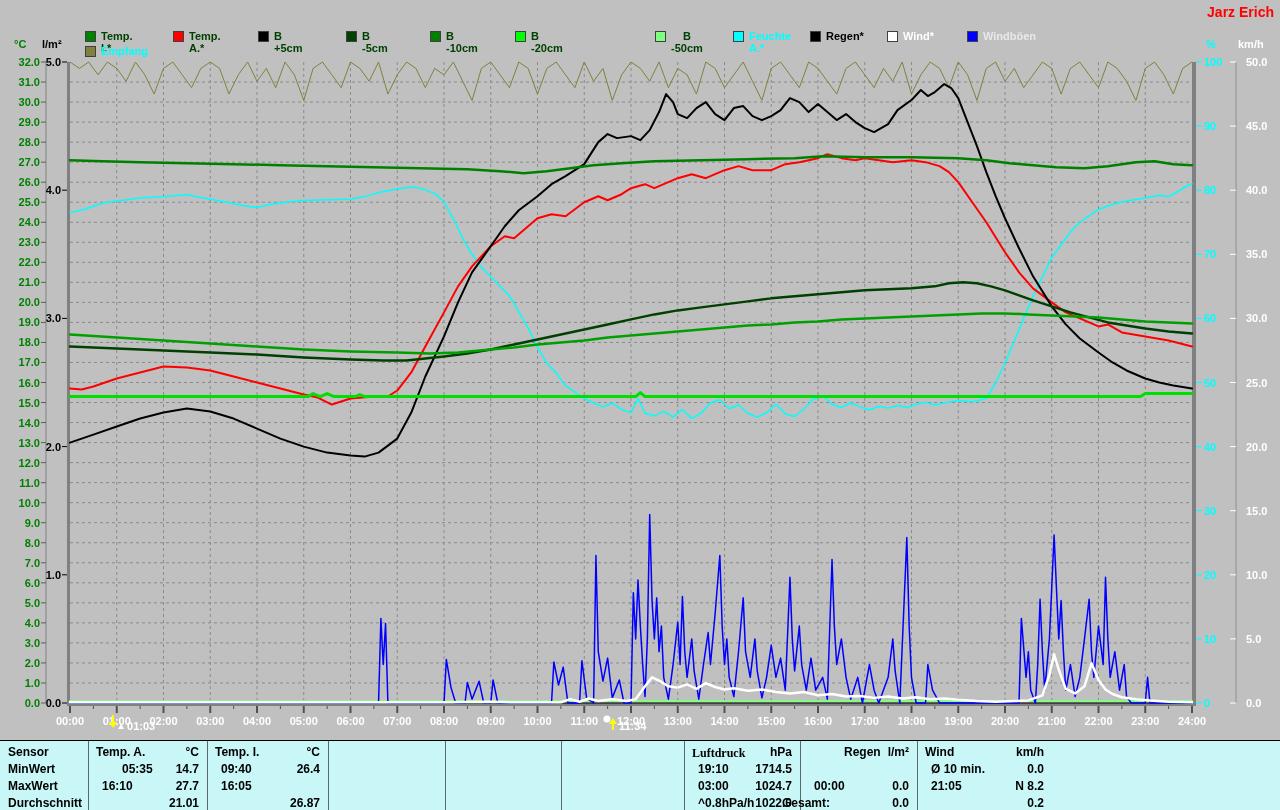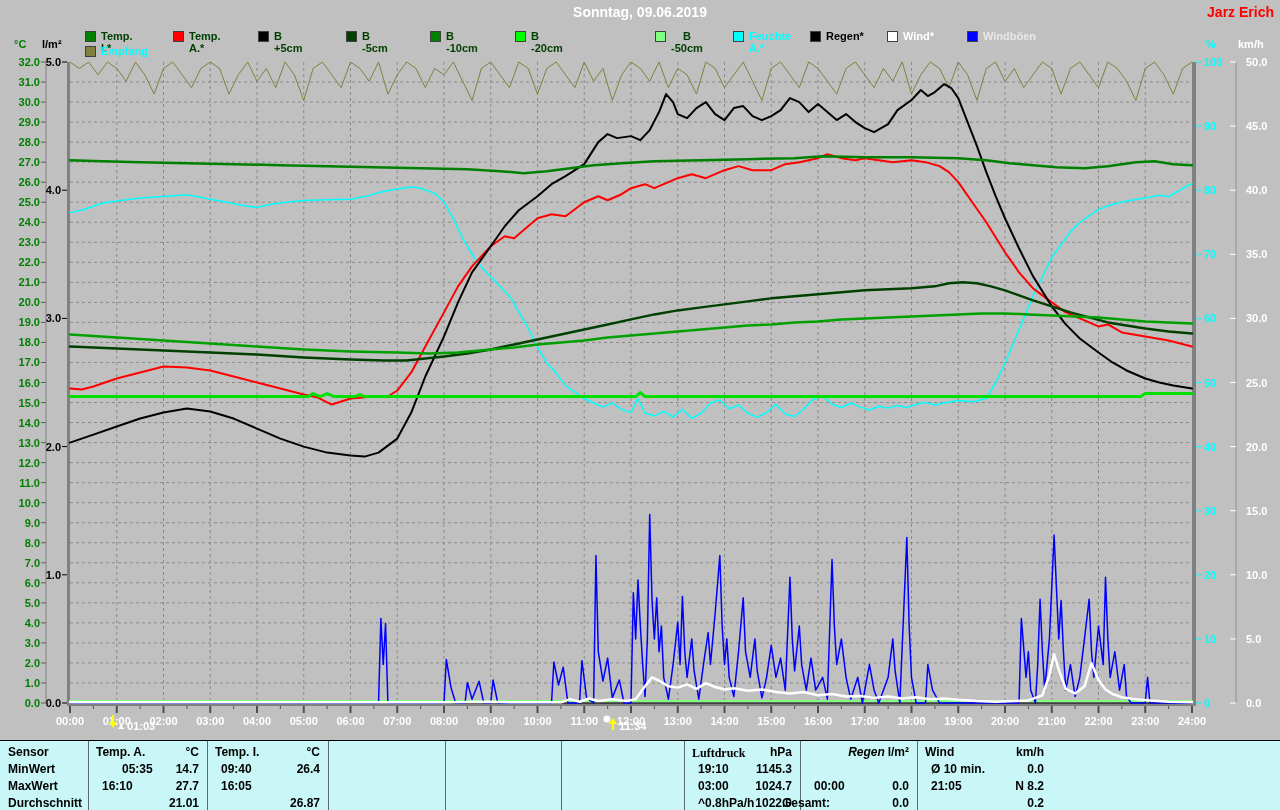--- a/index.html
+++ b/index.html
@@ -14,21 +14,20 @@
   .legend-label{position:absolute;left:16px;top:0;}
   #chart-svg{position:absolute;left:0;top:0;}
   .stat-table{position:absolute;left:0;top:740px;width:1280px;height:70px;background:#C9F6F6;border-top:1px solid #000;box-sizing:border-box;}
   .tcell{position:absolute;font-size:12px;font-weight:bold;color:#000;height:16px;line-height:16px;}
   .tsep{position:absolute;top:0;width:1px;height:70px;background:#5a6a6a;}
 </style>
 </head>
 <body>
 
 <div class="screen">
-  <div class="abs title">Sonntag, 09.06.2019</div>
   <div class="abs watermark">Jarz Erich</div>
 
   <span class="abs axis-head" style="left:14px;top:38px;color:#008000;">°C</span>
   <span class="abs axis-head" style="left:42px;top:38px;color:#000000;">l/m²</span>
   <span class="abs axis-head" style="left:1206px;top:38px;color:#00FFFF;">%</span>
   <span class="abs axis-head" style="left:1238px;top:38px;color:#FFFFFF;">km/h</span>
 
   <div id="legend">
       <div class="legend-item" style="left: 85px; top: 30px;">
         <span class="legend-box" style="background: rgb(0, 128, 0);"></span>
@@ -383,27 +382,27 @@
       <div class="tcell" style="left: 221px; top: 37px; width: 93px; text-align: left;">16:05</div>
       <div class="tcell" style="left: 215px; top: 37px; width: 105px; text-align: right; margin-top: 35px;">27.3</div>
       <div class="tcell" style="left: 215px; top: 54px; width: 105px; text-align: right;">26.87</div>
       <div class="tsep" style="left: 328px;"></div>
       <div class="tsep" style="left: 445px;"></div>
       <div class="tsep" style="left: 561px;"></div>
       <div class="tsep" style="left: 684px;"></div>
       <div class="tcell" style="left: 692px; top: 4px; width: 100px; text-align: left; font-family: Liberation Serif, serif;">Luftdruck</div>
       <div class="tcell" style="left: 692px; top: 3px; width: 100px; text-align: right;">hPa</div>
       <div class="tcell" style="left: 698px; top: 20px; width: 88px; text-align: left;">19:10</div>
-      <div class="tcell" style="left: 692px; top: 20px; width: 100px; text-align: right;">1145.3</div>
+      <div class="tcell" style="left: 692px; top: 20px; width: 100px; text-align: right;">1714.5</div>
       <div class="tcell" style="left: 698px; top: 37px; width: 88px; text-align: left;">03:00</div>
       <div class="tcell" style="left: 692px; top: 37px; width: 100px; text-align: right;">1024.7</div>
       <div class="tcell" style="left: 698px; top: 54px; width: 88px; text-align: left;">^0.8hPa/h</div>
       <div class="tcell" style="left: 692px; top: 54px; width: 100px; text-align: right;">1022.0</div>
       <div class="tsep" style="left: 800px;"></div>
-      <div class="tcell" style="left: 816px; top: 3px; width: 101px; text-align: center; font-style: italic;">Regen</div>
+      <div class="tcell" style="left: 844px; top: 3px; width: 101px; text-align: left;">Regen</div>
       <div class="tcell" style="left: 808px; top: 3px; width: 101px; text-align: right;">l/m²</div>
       <div class="tcell" style="left: 814px; top: 37px; width: 89px; text-align: left;">00:00</div>
       <div class="tcell" style="left: 808px; top: 37px; width: 101px; text-align: right;">0.0</div>
       <div class="tcell" style="left: 782px; top: 54px; width: 89px; text-align: left;">Gesamt:</div>
       <div class="tcell" style="left: 808px; top: 54px; width: 101px; text-align: right;">0.0</div>
       <div class="tsep" style="left: 917px;"></div>
       <div class="tcell" style="left: 925px; top: 3px; width: 119px; text-align: left;">Wind</div>
       <div class="tcell" style="left: 925px; top: 3px; width: 119px; text-align: right;">km/h</div>
       <div class="tcell" style="left: 931px; top: 20px; width: 107px; text-align: left;">Ø 10 min.</div>
       <div class="tcell" style="left: 925px; top: 20px; width: 119px; text-align: right;">0.0</div>

